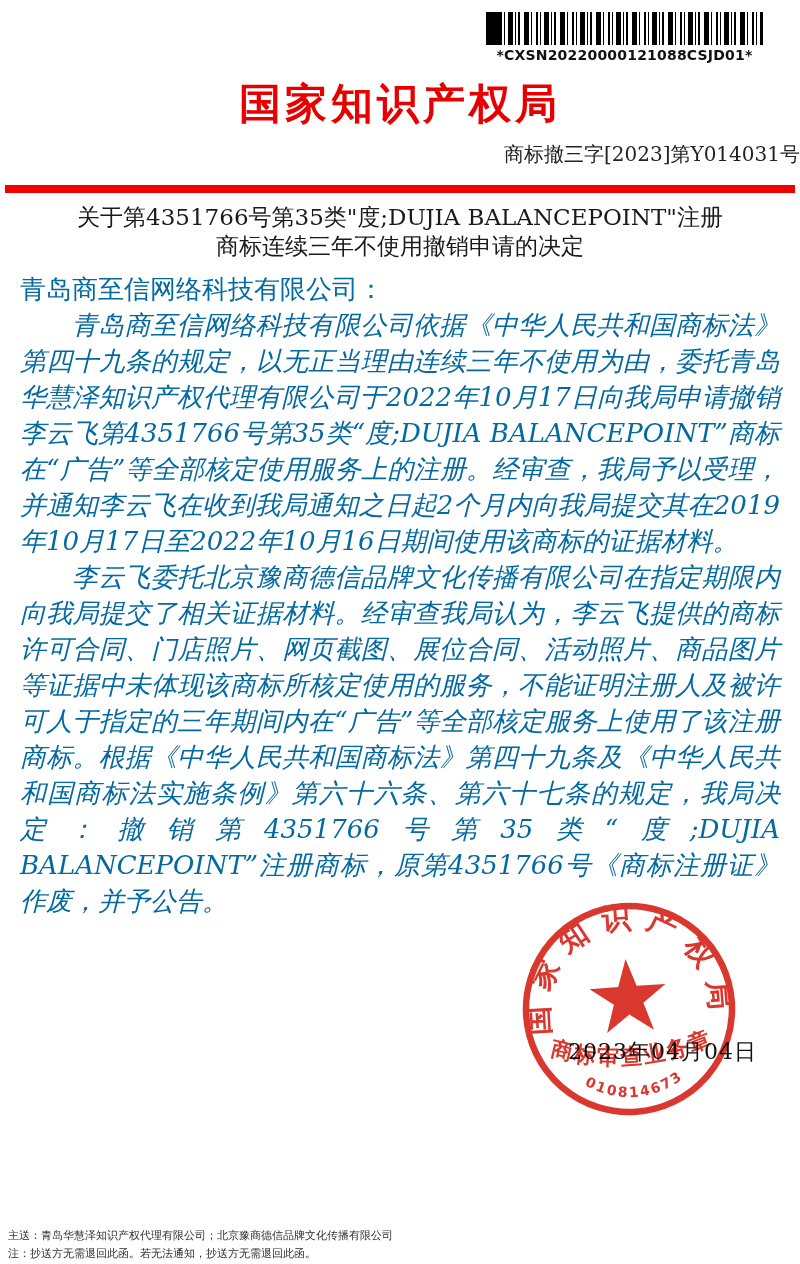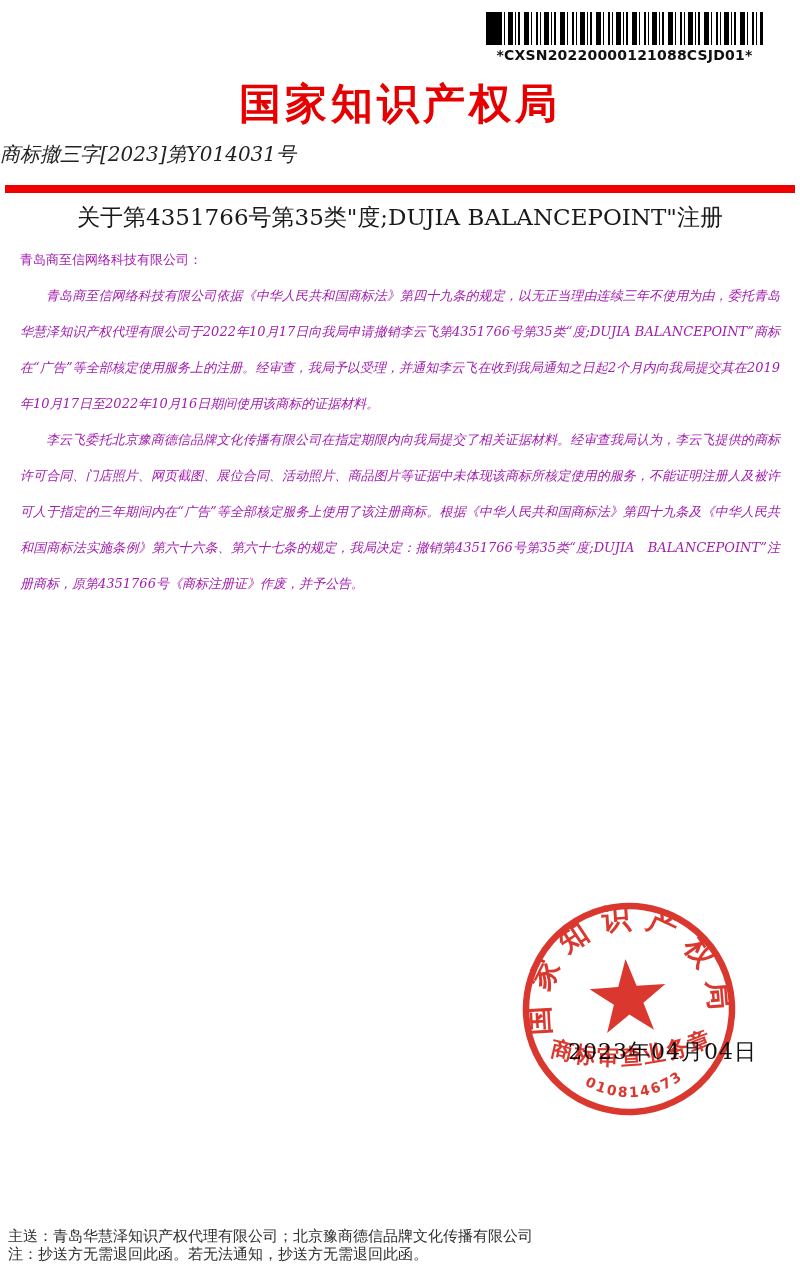--- a/index.html
+++ b/index.html
@@ -24,66 +24,67 @@
   }
   .barcode-text{
     margin-top:2px;font-family:"DejaVu Sans","Liberation Sans",sans-serif;
     font-size:14px;font-weight:bold;color:#111;letter-spacing:.2px;white-space:nowrap;
   }
   
   .title{
     margin:0;padding-top:80px;text-align:center;
     color:#e60000;font-size:42px;line-height:48px;font-weight:bold;letter-spacing:4px;
   }
-  .doc-number{margin-top:13px;text-align:left;font-size:20px;line-height:26px;color:#222;font-style:italic;}
+  .doc-number{margin-top:13px;text-align:right;font-size:20px;line-height:26px;color:#222;}
   .red-line{margin:18px 5px 0 5px;height:8px;background:#f20000;}
   
   .subject{margin-top:10px;text-align:center;font-size:23px;line-height:29px;color:#1a1a1a;}
   
-  .content{margin:10px 20px 0 20px;font-size:13px;line-height:36px;text-align:justify;color:#a21caf;}
+  .content{margin:10px 20px 0 20px;font-size:26px;line-height:36px;text-align:justify;color:#0369a1;}
   .content p{margin:0;}
   .content p.addr{text-indent:0;}
   .content p.para{text-indent:2em;font-style:italic;}
   
   .date{
     position:absolute;left:568px;top:1037px;font-size:22px;color:#101010;
     letter-spacing:1px;z-index:1;white-space:nowrap;
   }
   .seal{
     position:absolute;left:518px;top:898px;width:222px;height:222px;z-index:2;
     mix-blend-mode:multiply;opacity:.93;transform:rotate(-4deg);
   }
   .seal text{fill:#d8271e;}
   .seal .ring-text{font-family:"DejaVu Serif","Liberation Serif",serif;font-weight:bold;font-size:29px;letter-spacing:13px;}
   .seal .bottom-text{font-family:"DejaVu Serif","Liberation Serif",serif;font-weight:bold;font-size:22px;letter-spacing:2px;}
   .seal .serial-text{font-family:"DejaVu Sans","Liberation Sans",sans-serif;font-weight:bold;font-size:14px;letter-spacing:2px;}
   
   .footer{
     position:absolute;left:8px;bottom:1px;width:786px;
-    font-size:15px;line-height:18px;color:#2e2e2e;white-space:nowrap;
+    font-size:11px;line-height:18px;color:#2e2e2e;white-space:nowrap;
   }
 </style>
 </head>
 <body>
 
 <div class="page">
 
   <div class="barcode">
     <div class="barcode-bars"></div>
     <div class="barcode-text">*CXSN20220000121088CSJD01*</div>
   </div>
 
   <div class="title">国家知识产权局</div>
 
   <div class="doc-number">商标撤三字[2023]第Y014031号</div>
 
   <div class="red-line"></div>
 
   <div class="subject">
     <div>关于第4351766号第35类"度;DUJIA BALANCEPOINT"注册</div>
+    <div>商标连续三年不使用撤销申请的决定</div>
   </div>
 
   <div class="content">
     <p class="addr">青岛商至信网络科技有限公司：</p>
     <p class="para">青岛商至信网络科技有限公司依据《中华人民共和国商标法》第四十九条的规定，以无正当理由连续三年不使用为由，委托青岛华慧泽知识产权代理有限公司于2022年10月17日向我局申请撤销李云飞第4351766号第35类“度;DUJIA BALANCEPOINT”商标在“广告”等全部核定使用服务上的注册。经审查，我局予以受理，并通知李云飞在收到我局通知之日起2个月内向我局提交其在2019年10月17日至2022年10月16日期间使用该商标的证据材料。</p>
     <p class="para">李云飞委托北京豫商德信品牌文化传播有限公司在指定期限内向我局提交了相关证据材料。经审查我局认为，李云飞提供的商标许可合同、门店照片、网页截图、展位合同、活动照片、商品图片等证据中未体现该商标所核定使用的服务，不能证明注册人及被许可人于指定的三年期间内在“广告”等全部核定服务上使用了该注册商标。根据《中华人民共和国商标法》第四十九条及《中华人民共和国商标法实施条例》第六十六条、第六十七条的规定，我局决定：撤销第4351766号第35类“度;DUJIA　BALANCEPOINT”注册商标，原第4351766号《商标注册证》作废，并予公告。</p>
   </div>
 
   <div class="date">2023年04月04日</div>
 

